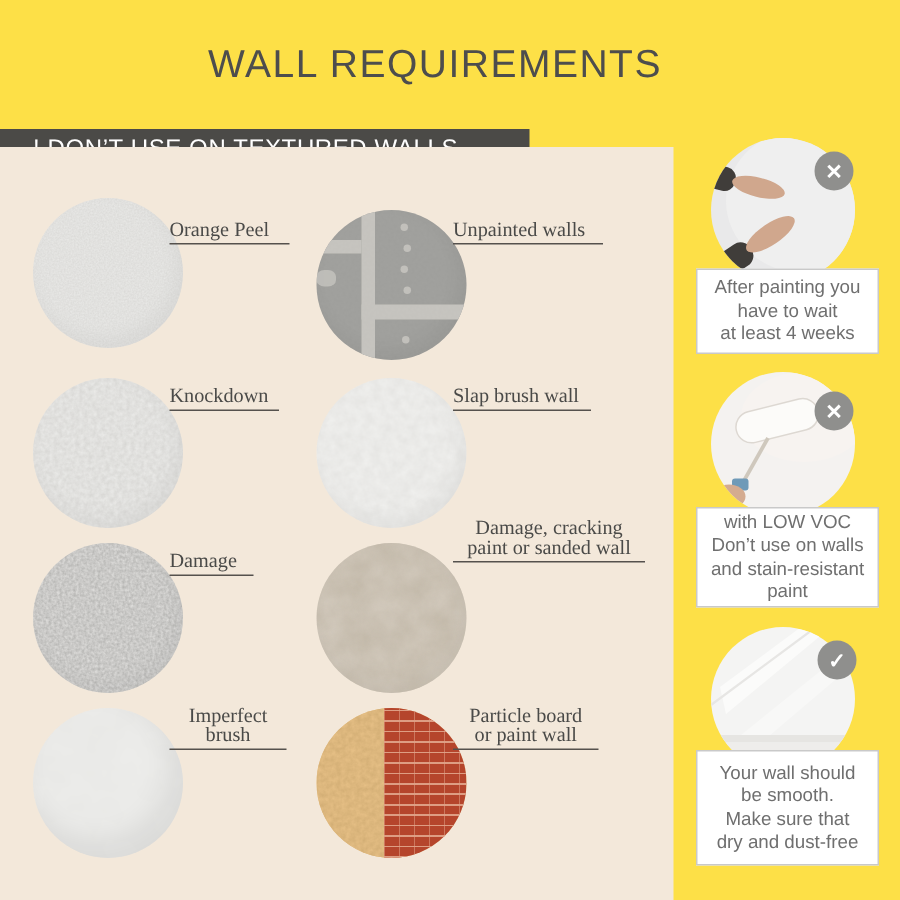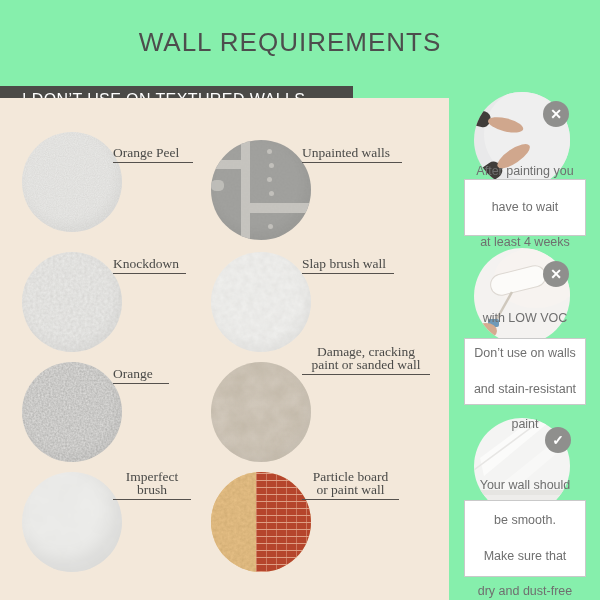--- a/index.html
+++ b/index.html
@@ -1,16 +1,16 @@
 <!DOCTYPE html>
 <html><head>
 <meta charset="utf-8">
 <style>
   html,body{margin:0;padding:0;background:#ffffff;}
-  .page{position:relative;width:600px;height:600px;background:#86efac;overflow:hidden;
+  .page{position:relative;width:600px;height:600px;background:#fde047;overflow:hidden;
         font-family:"Liberation Sans",sans-serif;}
   .title{position:absolute;top:27px;left:0;width:580px;text-align:center;
          font-size:26px;letter-spacing:1px;color:#4d4d4d;}
   .band{position:absolute;left:0;top:86px;width:353px;height:28px;background:#4b4a47;
         color:#ffffff;font-size:16px;line-height:28px;padding-left:22px;
         box-sizing:border-box;letter-spacing:.4px;}
   .panel{position:absolute;left:0;top:98px;width:449px;height:502px;background:#f3e8da;}
   .tex-circle{position:absolute;width:100px;height:100px;border-radius:50%;overflow:hidden;
         box-shadow:inset -4px -6px 12px rgba(0,0,0,.05);}
   .tex-circle svg.fill{position:absolute;left:0;top:0;width:100%;height:100%;display:block;}
@@ -18,21 +18,21 @@
        border-bottom:1.5px solid #55514d;padding-bottom:3px;text-align:center;font-family:Liberation Serif, serif;}
   .lbl.one{text-align:left;}
   .photo{position:absolute;left:474px;width:96px;height:96px;border-radius:50%;overflow:hidden;}
   .photo svg{display:block;width:100%;height:100%;}
   .badge{position:absolute;width:26px;height:26px;border-radius:50%;background:#8f8f8d;
          color:#ffffff;display:flex;align-items:center;justify-content:center;
          font-size:14px;font-weight:bold;z-index:3;}
   .side-box{position:absolute;left:464px;width:122px;background:#ffffff;
         border:1px solid #c9c9c9;box-sizing:border-box;color:#6f6f6f;
         font-size:12.5px;line-height:15.5px;text-align:center;
-        display:flex;flex-direction:column;justify-content:center;z-index:2;gap:20px;}
+        display:flex;flex-direction:column;justify-content:center;z-index:2;}
   .strip{position:absolute;background:#c7c5c0;}
   .dot{position:absolute;width:5px;height:5px;border-radius:50%;background:#c3c1bc;}
   .brick{position:absolute;left:45%;top:0;width:55%;height:100%;background-color:#b5452c;
      background-image:
        repeating-linear-gradient(0deg, rgba(224,162,136,.95) 0px, rgba(224,162,136,.95) 1px, transparent 1px, transparent 7px),
        repeating-linear-gradient(90deg, rgba(224,162,136,.55) 0px, rgba(224,162,136,.55) 1px, transparent 1px, transparent 10px);}
   .osb{position:absolute;left:0;top:0;width:45%;height:100%;background:#e9c288;overflow:hidden;}
   .osb svg{position:absolute;left:0;top:0;width:100%;height:100%;}
 </style>
 </head>
@@ -127,21 +127,21 @@
   <div class="lbl one" style="left:302px;top:257px;width:92px">
     <span>Slap brush wall</span>
   </div>
 
   <div class="tex-circle" style="left:22px;top:362px;background:#e3e2e0">
     <svg class="fill" aria-hidden="true">
         <rect width="100" height="100" filter="url(#f-pc)"></rect>
       </svg>
   </div>
   <div class="lbl one" style="left:113px;top:367px;width:56px">
-    <span>Orange</span>
+    <span>Damage</span>
   </div>
 
   <div class="tex-circle" style="left:211px;top:362px;background:#d5ccbf">
     <svg class="fill" aria-hidden="true">
         <rect width="100" height="100" filter="url(#f-dm)"></rect>
       </svg>
     <svg class="fill" aria-hidden="true" style="opacity:.5">
         <rect width="100" height="100" filter="url(#f-un)"></rect>
       </svg>
   </div>

